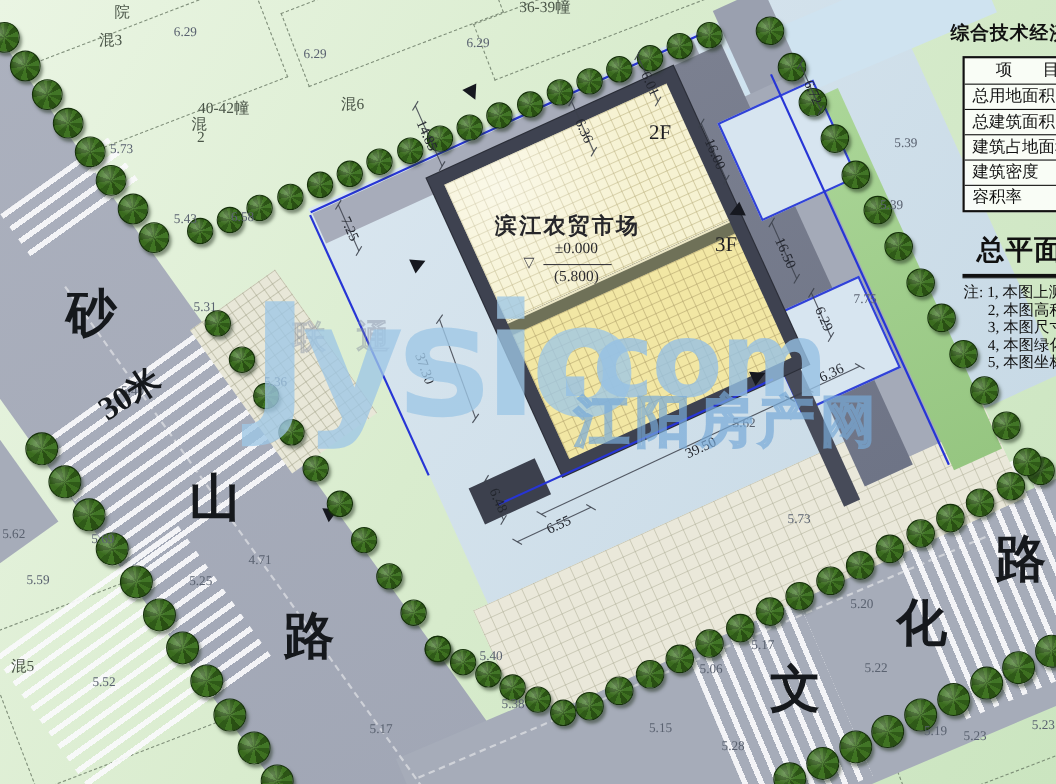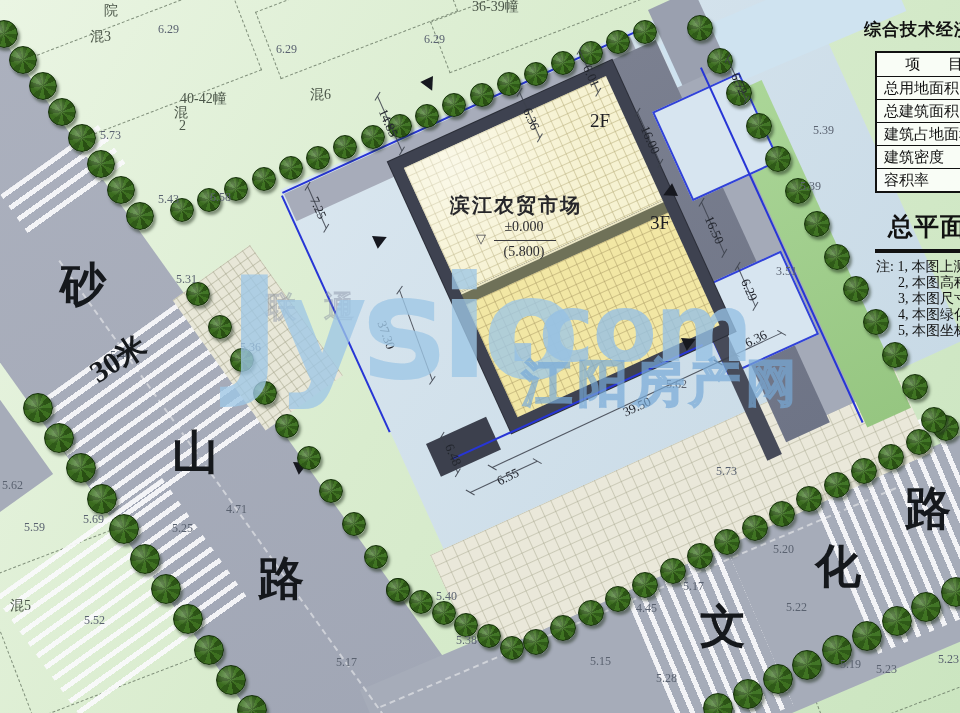--- a/index.html
+++ b/index.html
@@ -242,40 +242,40 @@
       <span class="spot" style="left: 276px; top: 42px;">6.29</span>
       <span class="spot" style="left: 424px; top: 32px;">6.29</span>
       <span class="spot" style="left: 100px; top: 128px;">5.73</span>
       <span class="spot" style="left: 210px; top: 190px;">6.58</span>
       <span class="spot" style="left: 158px; top: 192px;">5.43</span>
       <span class="spot" style="left: 176px; top: 272px;">5.31</span>
       <span class="spot" style="left: 110px; top: 348px;">5.40</span>
       <span class="spot" style="left: 240px; top: 340px;">5.36</span>
       <span class="spot" style="left: 226px; top: 502px;">4.71</span>
       <span class="spot" style="left: 172px; top: 521px;">5.25</span>
-      <span class="spot" style="left: 83px; top: 512px; text-align: center;">5.69</span>
+      <span class="spot" style="left: 83px; top: 483px; text-align: center;">5.69</span>
       <span class="spot" style="left: 24px; top: 520px;">5.59</span>
       <span class="spot" style="left: 2px; top: 478px;">5.62</span>
       <span class="spot" style="left: 84px; top: 613px;">5.52</span>
       <span class="spot" style="left: 336px; top: 655px;">5.17</span>
       <span class="spot" style="left: 436px; top: 589px;">5.40</span>
       <span class="spot" style="left: 456px; top: 633px;">5.38</span>
       <span class="spot" style="left: 590px; top: 654px;">5.15</span>
-      <span class="spot" style="left: 636px; top: 601px;">4.45</span>
+      <span class="spot" style="left: 636px; top: 601px;">5.06</span>
       <span class="spot" style="left: 656px; top: 671px;">5.28</span>
       <span class="spot" style="left: 840px; top: 657px;">5.19</span>
       <span class="spot" style="left: 876px; top: 662px;">5.23</span>
       <span class="spot" style="left: 938px; top: 652px;">5.23</span>
       <span class="spot" style="left: 716px; top: 464px;">5.73</span>
       <span class="spot" style="left: 773px; top: 542px;">5.20</span>
       <span class="spot" style="left: 683px; top: 579px;">5.17</span>
       <span class="spot" style="left: 786px; top: 600px;">5.22</span>
       <span class="spot" style="left: 813px; top: 123px;">5.39</span>
       <span class="spot" style="left: 800px; top: 179px;">5.39</span>
-      <span class="spot" style="left: 776px; top: 264px;">3.51</span>
+      <span class="spot" style="left: 776px; top: 264px;">7.75</span>
       <span class="spot" style="left: 666px; top: 377px;">5.62</span>
     </div>
   <div id="areas">
       <span class="arealbl" style="left: 104px; top: 2px;">院</span>
       <span class="arealbl" style="left: 90px; top: 28px;">混3</span>
       <span class="arealbl" style="left: 180px; top: 90px;">40-42幢</span>
       <span class="arealbl" style="left: 174px; top: 104px;">混</span>
       <span class="arealbl" style="left: 179px; top: 118px;">2</span>
       <span class="arealbl" style="left: 310px; top: 86px;">混6</span>
       <span class="arealbl" style="left: 472px; top: -2px;">36-39幢</span>

